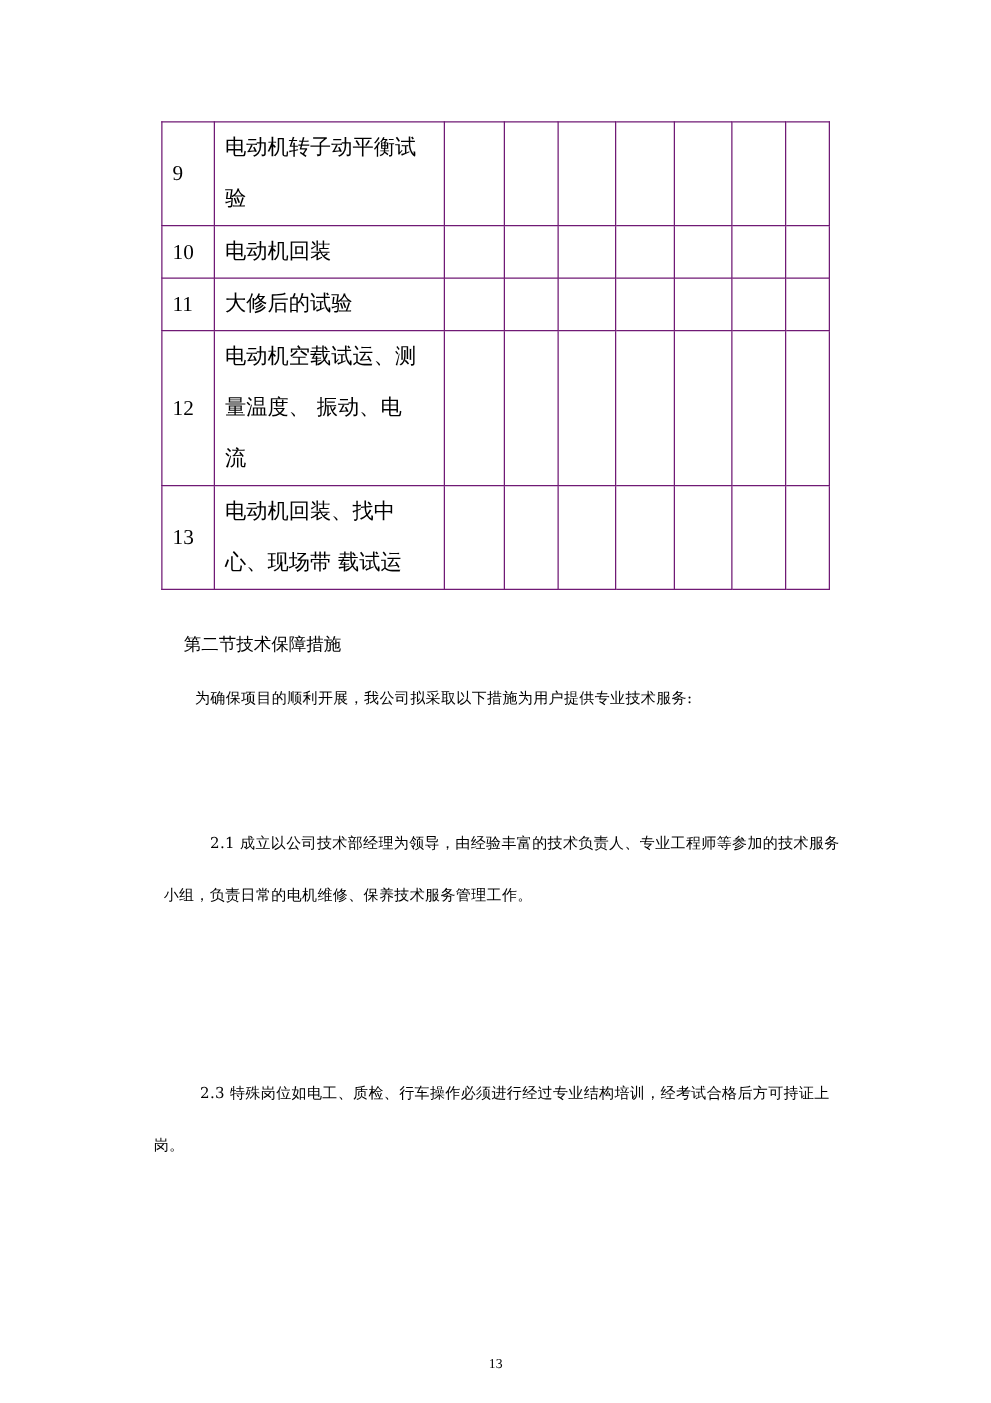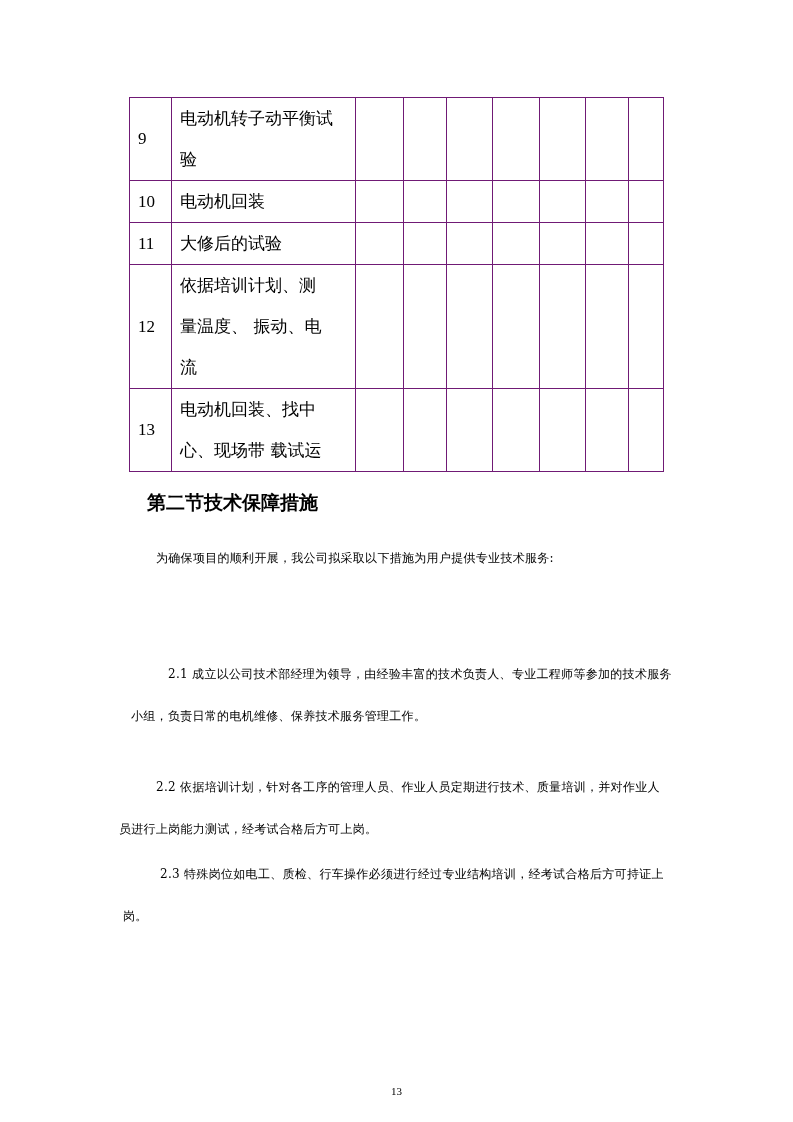--- a/index.html
+++ b/index.html
@@ -6,21 +6,21 @@
   body { width: 793px; height: 1122px; position: relative; overflow: hidden;
          font-family: "DejaVu Serif", "Liberation Serif", serif; color: #000; }
   .page { position: absolute; left: 0; top: 0; width: 793px; height: 1122px; }
 
   table.schedule { position: absolute; left: 129px; top: 97px; border-collapse: collapse; table-layout: fixed; }
   table.schedule td { border: 1px solid #701a75; padding: 0; vertical-align: middle; font-size: 17px; }
   td.num { padding-left: 8px !important; font-family: "Liberation Serif", serif; font-size: 17px; }
   td.item { padding-left: 8px !important; line-height: 41px; }
   td.blank { }
 
-  .heading { position: absolute; left: 147px; top: 490px; font-size: 19px; font-weight: bold;
+  .heading { position: absolute; left: 147px; top: 507px; font-size: 14px; font-weight: normal;
              font-family: "DejaVu Sans", "Liberation Sans", sans-serif; letter-spacing: 0px; }
   .para { position: absolute; left: 119px; width: 545px; font-size: 12px; line-height: 41.5px;
           text-indent: 37px; letter-spacing: 0.3px; }
   .pnum { position: absolute; left: 0; width: 793px; top: 1085px; text-align: center;
           font-size: 11px; font-family: "Liberation Serif", serif; }
 </style>
 </head>
 <body>
 
 <div class="page">
@@ -66,21 +66,21 @@
         <td class="blank"></td>
           <td class="blank"></td>
           <td class="blank"></td>
           <td class="blank"></td>
           <td class="blank"></td>
           <td class="blank"></td>
           <td class="blank"></td>
       </tr>
       <tr style="height:124px">
         <td class="num">12</td>
-        <td class="item"><span>依据培训计划、测</span><br><span>量温度、 振动、电</span><br><span>流</span></td>
+        <td class="item"><span>电动机空载试运、测</span><br><span>量温度、 振动、电</span><br><span>流</span></td>
         <td class="blank"></td>
           <td class="blank"></td>
           <td class="blank"></td>
           <td class="blank"></td>
           <td class="blank"></td>
           <td class="blank"></td>
           <td class="blank"></td>
       </tr>
       <tr style="height:83px">
         <td class="num">13</td>
@@ -93,17 +93,16 @@
           <td class="blank"></td>
           <td class="blank"></td>
       </tr>
     </tbody>
   </table>
 
   <div class="heading">第二节技术保障措施</div>
 
   <p class="para" style="top:538px;margin:0;">为确保项目的顺利开展，我公司拟采取以下措施为用户提供专业技术服务:</p>
   <p class="para" style="top:642px;margin:12px;">2.1 成立以公司技术部经理为领导，由经验丰富的技术负责人、专业工程师等参加的技术服务小组，负责日常的电机维修、保养技术服务管理工作。</p>
-  <p class="para" style="top:767px;margin:0;">2.2 依据培训计划，针对各工序的管理人员、作业人员定期进行技术、质量培训，并对作业人员进行上岗能力测试，经考试合格后方可上岗。</p>
   <p class="para" style="top:850px;margin:4px;">2.3 特殊岗位如电工、质检、行车操作必须进行经过专业结构培训，经考试合格后方可持证上岗。</p>
 
   <div class="pnum">13</div>
 </div>
 
 </body></html>

